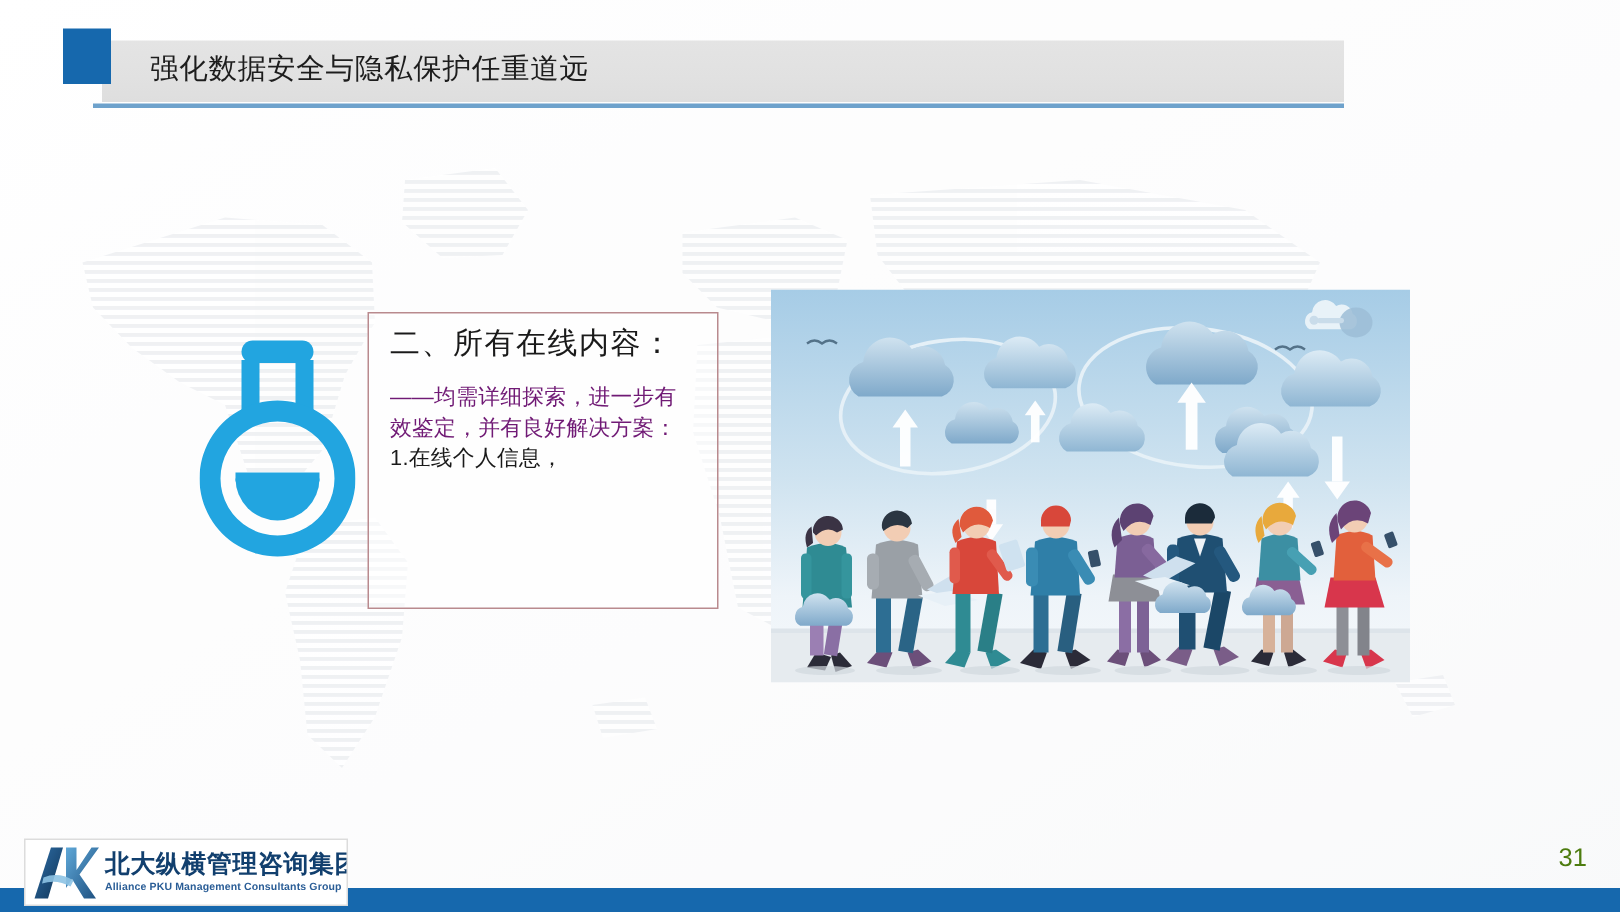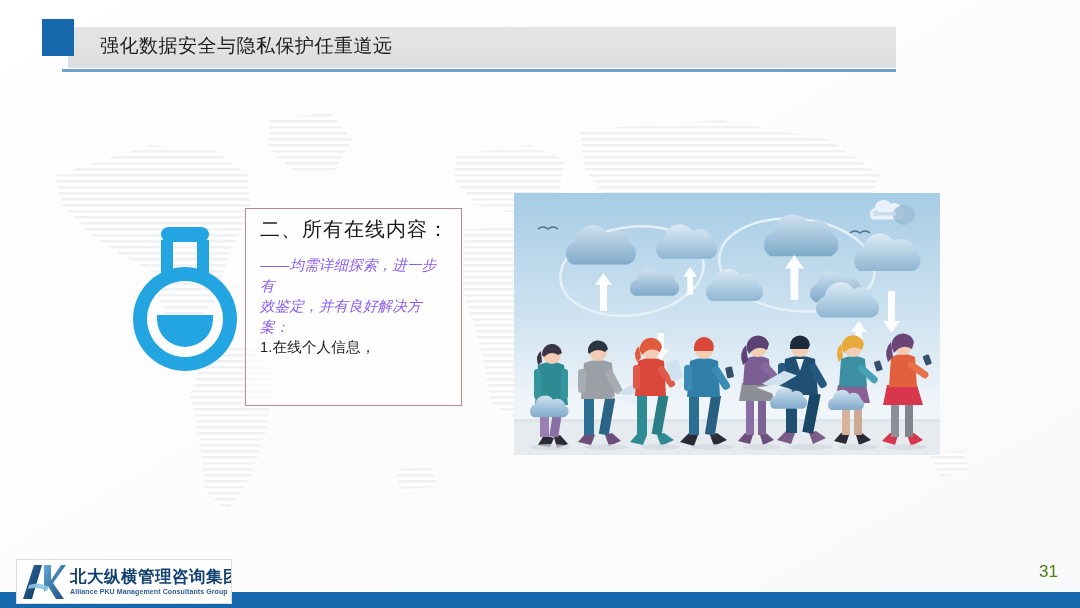--- a/index.html
+++ b/index.html
@@ -63,40 +63,39 @@
   #flask-icon {
     position: absolute;
     left: 133px; top: 225px;
     width: 104px; height: 152px;
   }
 
   
   #callout {
     position: absolute;
     left: 245px; top: 208px;
-    width: 217px; height: 198px;
+    width: 234px; height: 198px;
     border: 1.6px solid #b98a8e;
     background: rgba(255,255,255,0.52);
     box-sizing: border-box;
     padding: 9px 12px 0 14px;
   }
   #callout-heading {
     font-size: 20px;
     color: #1a1a1a;
     letter-spacing: 1px;
     line-height: 1.15;
     margin-bottom: 14px;
     white-space: nowrap;
   }
   .callout-body {
     font-size: 14.5px;
-    color: #8b5cf6;
+    color: #701a75;
     line-height: 1.42;
     letter-spacing: 0.2px;
-    font-style: italic;
   }
   #callout-list {
     margin-top: 0;
   }
   .callout-li {
     font-size: 14.5px;
     color: #1a1a1a;
     line-height: 1.45;
     letter-spacing: 0.2px;
     white-space: nowrap;

